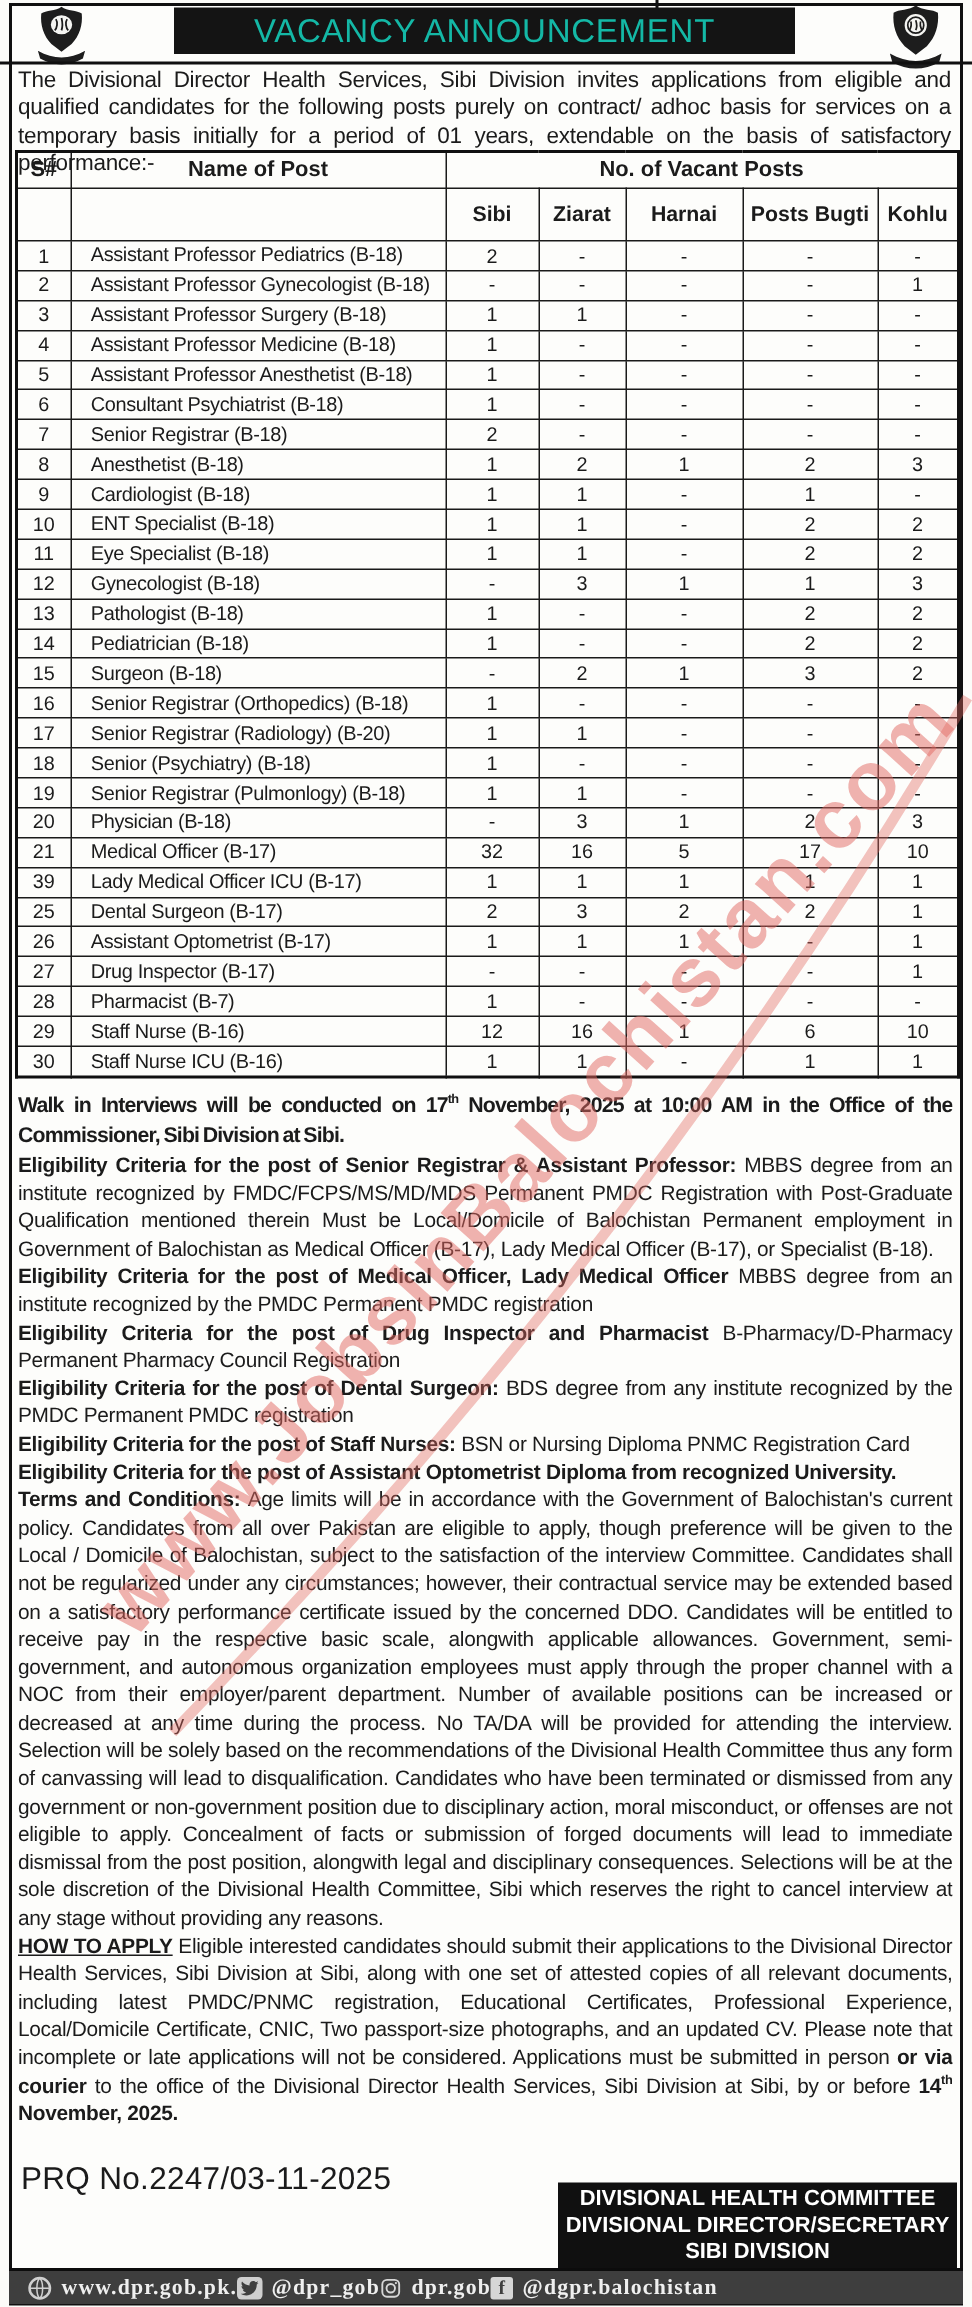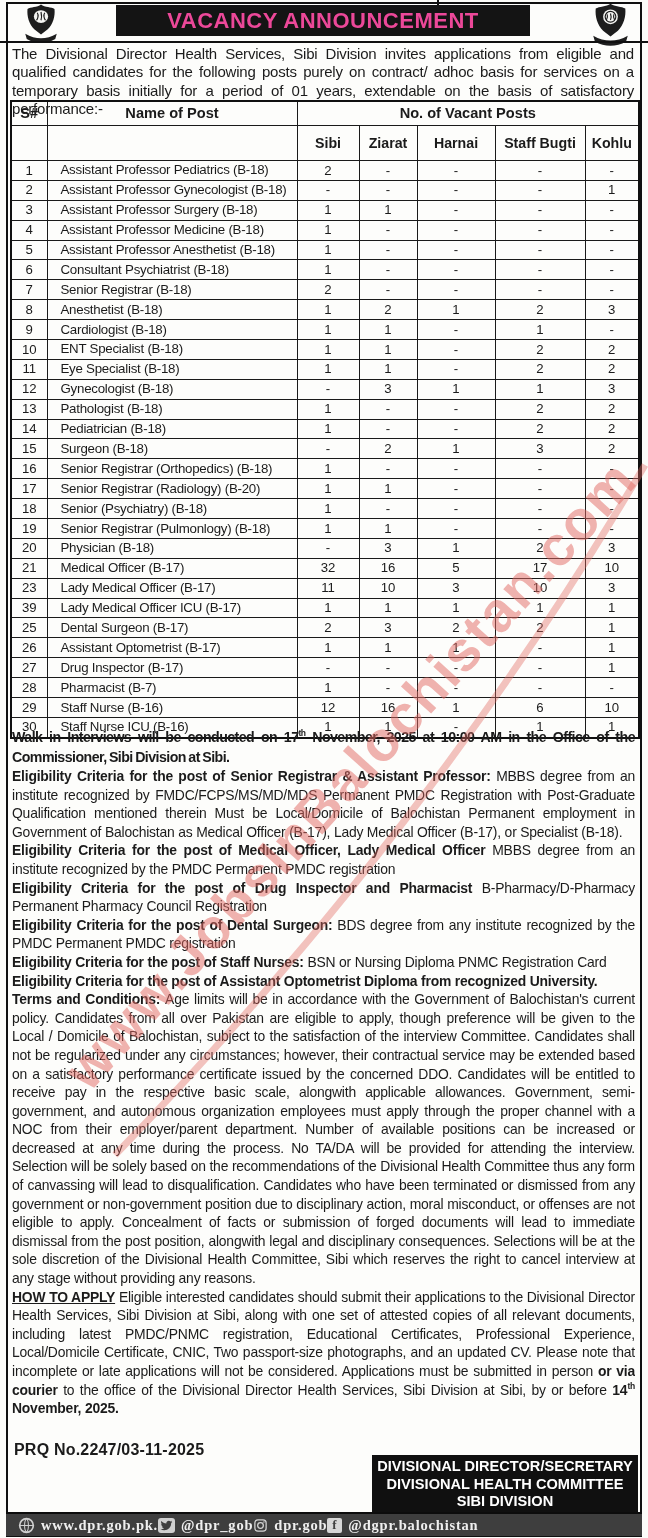--- a/index.html
+++ b/index.html
@@ -7,21 +7,21 @@
         font-family:"Liberation Sans",sans-serif;color:#1b1b1b;}
   .doc-frame{position:absolute;left:6px;top:2px;right:6px;bottom:1px;border:2px solid #101010;background:#fdfdfb;}
   .artifact-line{position:absolute;left:437px;top:0;width:2px;height:9px;background:#111;}
 
   
   .logo{position:absolute;top:3px;}
   .logo-l{left:11px;width:60px;height:42px;}
   .logo-r{right:9px;width:57px;height:46px;top:2px;}
   .titlebar{position:absolute;left:116px;top:5px;width:414px;height:31px;background:#141414;
             display:flex;align-items:center;justify-content:center;}
-  .titlebar span{color:#ec4899;font-weight:bold;font-size:22px;letter-spacing:0.5px;}
+  .titlebar span{color:#14b8a6;font-weight:normal;font-size:22px;letter-spacing:0.5px;}
   .hdr-rule{position:absolute;left:0px;top:41px;width:100%;height:2px;background:#101010;}
 
   
   .intro{position:absolute;left:12px;right:14px;top:45px;margin:0;text-align:justify;
          font-size:15px;line-height:18.4px;letter-spacing:-0.2px;}
 
   
   table.vac{position:absolute;left:10px;top:100px;width:629px;border-collapse:collapse;
             border:2px solid #101010;table-layout:fixed;}
   table.vac th,table.vac td{border:1px solid #1a1a1a;padding:0;font-size:13.2px;line-height:1.05;
@@ -40,21 +40,21 @@
   .paras sup{font-size:8.5px;line-height:0;vertical-align:super;}
 
   
   .watermark{position:absolute;left:-90px;top:742px;width:880px;text-align:center;
              transform:rotate(-48deg);transform-origin:center;
              font-size:56px;font-weight:bold;letter-spacing:2px;white-space:nowrap;
              color:rgba(226,104,98,0.5);z-index:6;pointer-events:none;}
   .swoosh{position:absolute;left:0;top:0;z-index:5;pointer-events:none;}
 
   
-  .prq{position:absolute;left:14px;top:1441px;font-weight:bold;font-size:16px;letter-spacing:0.2px;}
+  .prq{position:absolute;left:14px;top:1441px;font-weight:normal;font-size:21px;letter-spacing:0.2px;}
   .signature{position:absolute;left:372px;right:10px;top:1455px;height:57px;background:#101010;
              color:#fff;text-align:center;font-weight:bold;font-size:14.6px;line-height:17.6px;padding-top:3px;
              box-sizing:border-box;}
   .socialbar{position:absolute;left:6px;right:6px;top:1512px;height:24px;background:#3e3e3e;
              border-top:2px solid #0c0c0c;display:flex;align-items:center;
              padding:0 12px;box-sizing:border-box;z-index:7;}
   .bar-item{display:inline-flex;align-items:center;gap:6px;color:#efefef;font-weight:bold;
             font-family:"Liberation Serif",serif;font-size:14.5px;letter-spacing:0.8px;white-space:nowrap;}
   .icon-box{background:#cfcfcf;border-radius:3px;width:17px;height:15px;display:inline-flex;
             align-items:center;justify-content:center;}
@@ -109,21 +109,21 @@
         <th>S#</th>
         <th>Name of Post</th>
         <th colspan="5">No. of Vacant Posts</th>
       </tr>
       <tr class="h2">
         <th></th>
         <th></th>
         <th>Sibi</th>
         <th>Ziarat</th>
         <th>Harnai</th>
-        <th>Staff Bugti</th>
+        <th>Posts Bugti</th>
         <th>Kohlu</th>
       </tr>
     </thead>
     <tbody>
         <tr>
           <td>1</td>
           <td class="name-cell">Assistant Professor Pediatrics (B-18)</td>
           <td>2</td>
           <td>-</td>
           <td>-</td>
@@ -302,29 +302,20 @@
           <td>3</td>
         </tr>
         <tr>
           <td>21</td>
           <td class="name-cell">Medical Officer (B-17)</td>
           <td>32</td>
           <td>16</td>
           <td>5</td>
           <td>17</td>
           <td>10</td>
-        </tr>
-        <tr>
-          <td>23</td>
-          <td class="name-cell">Lady Medical Officer (B-17)</td>
-          <td>11</td>
-          <td>10</td>
-          <td>3</td>
-          <td>10</td>
-          <td>3</td>
         </tr>
         <tr>
           <td>39</td>
           <td class="name-cell">Lady Medical Officer ICU (B-17)</td>
           <td>1</td>
           <td>1</td>
           <td>1</td>
           <td>1</td>
           <td>1</td>
         </tr>
@@ -398,22 +389,22 @@
     </div>
 
   <svg class="swoosh" width="648" height="1538">
     <path d="M115 1155 Q 430 830 645 465" stroke="rgba(226,104,98,0.4)" stroke-width="7" fill="none"></path>
   </svg>
   <div class="watermark">www.JobsInBalochistan.com</div>
 
   <div class="prq">PRQ No.2247/03-11-2025</div>
 
   <div class="signature">
+    <div>DIVISIONAL HEALTH COMMITTEE</div>
     <div>DIVISIONAL DIRECTOR/SECRETARY</div>
-    <div>DIVISIONAL HEALTH COMMITTEE</div>
     <div>SIBI DIVISION</div>
   </div>
 
   <div class="socialbar">
     <span class="bar-item">
       <svg width="17" height="17" viewBox="0 0 20 20">
         <circle cx="10" cy="10" r="8" fill="none" stroke="#cfcfcf" stroke-width="2"></circle>
         <path d="M2 10h16M10 2c3 2.5 3 13.5 0 16M10 2c-3 2.5-3 13.5 0 16" stroke="#cfcfcf" fill="none" stroke-width="1.2"></path>
       </svg>
       <span>www.dpr.gob.pk.</span>

